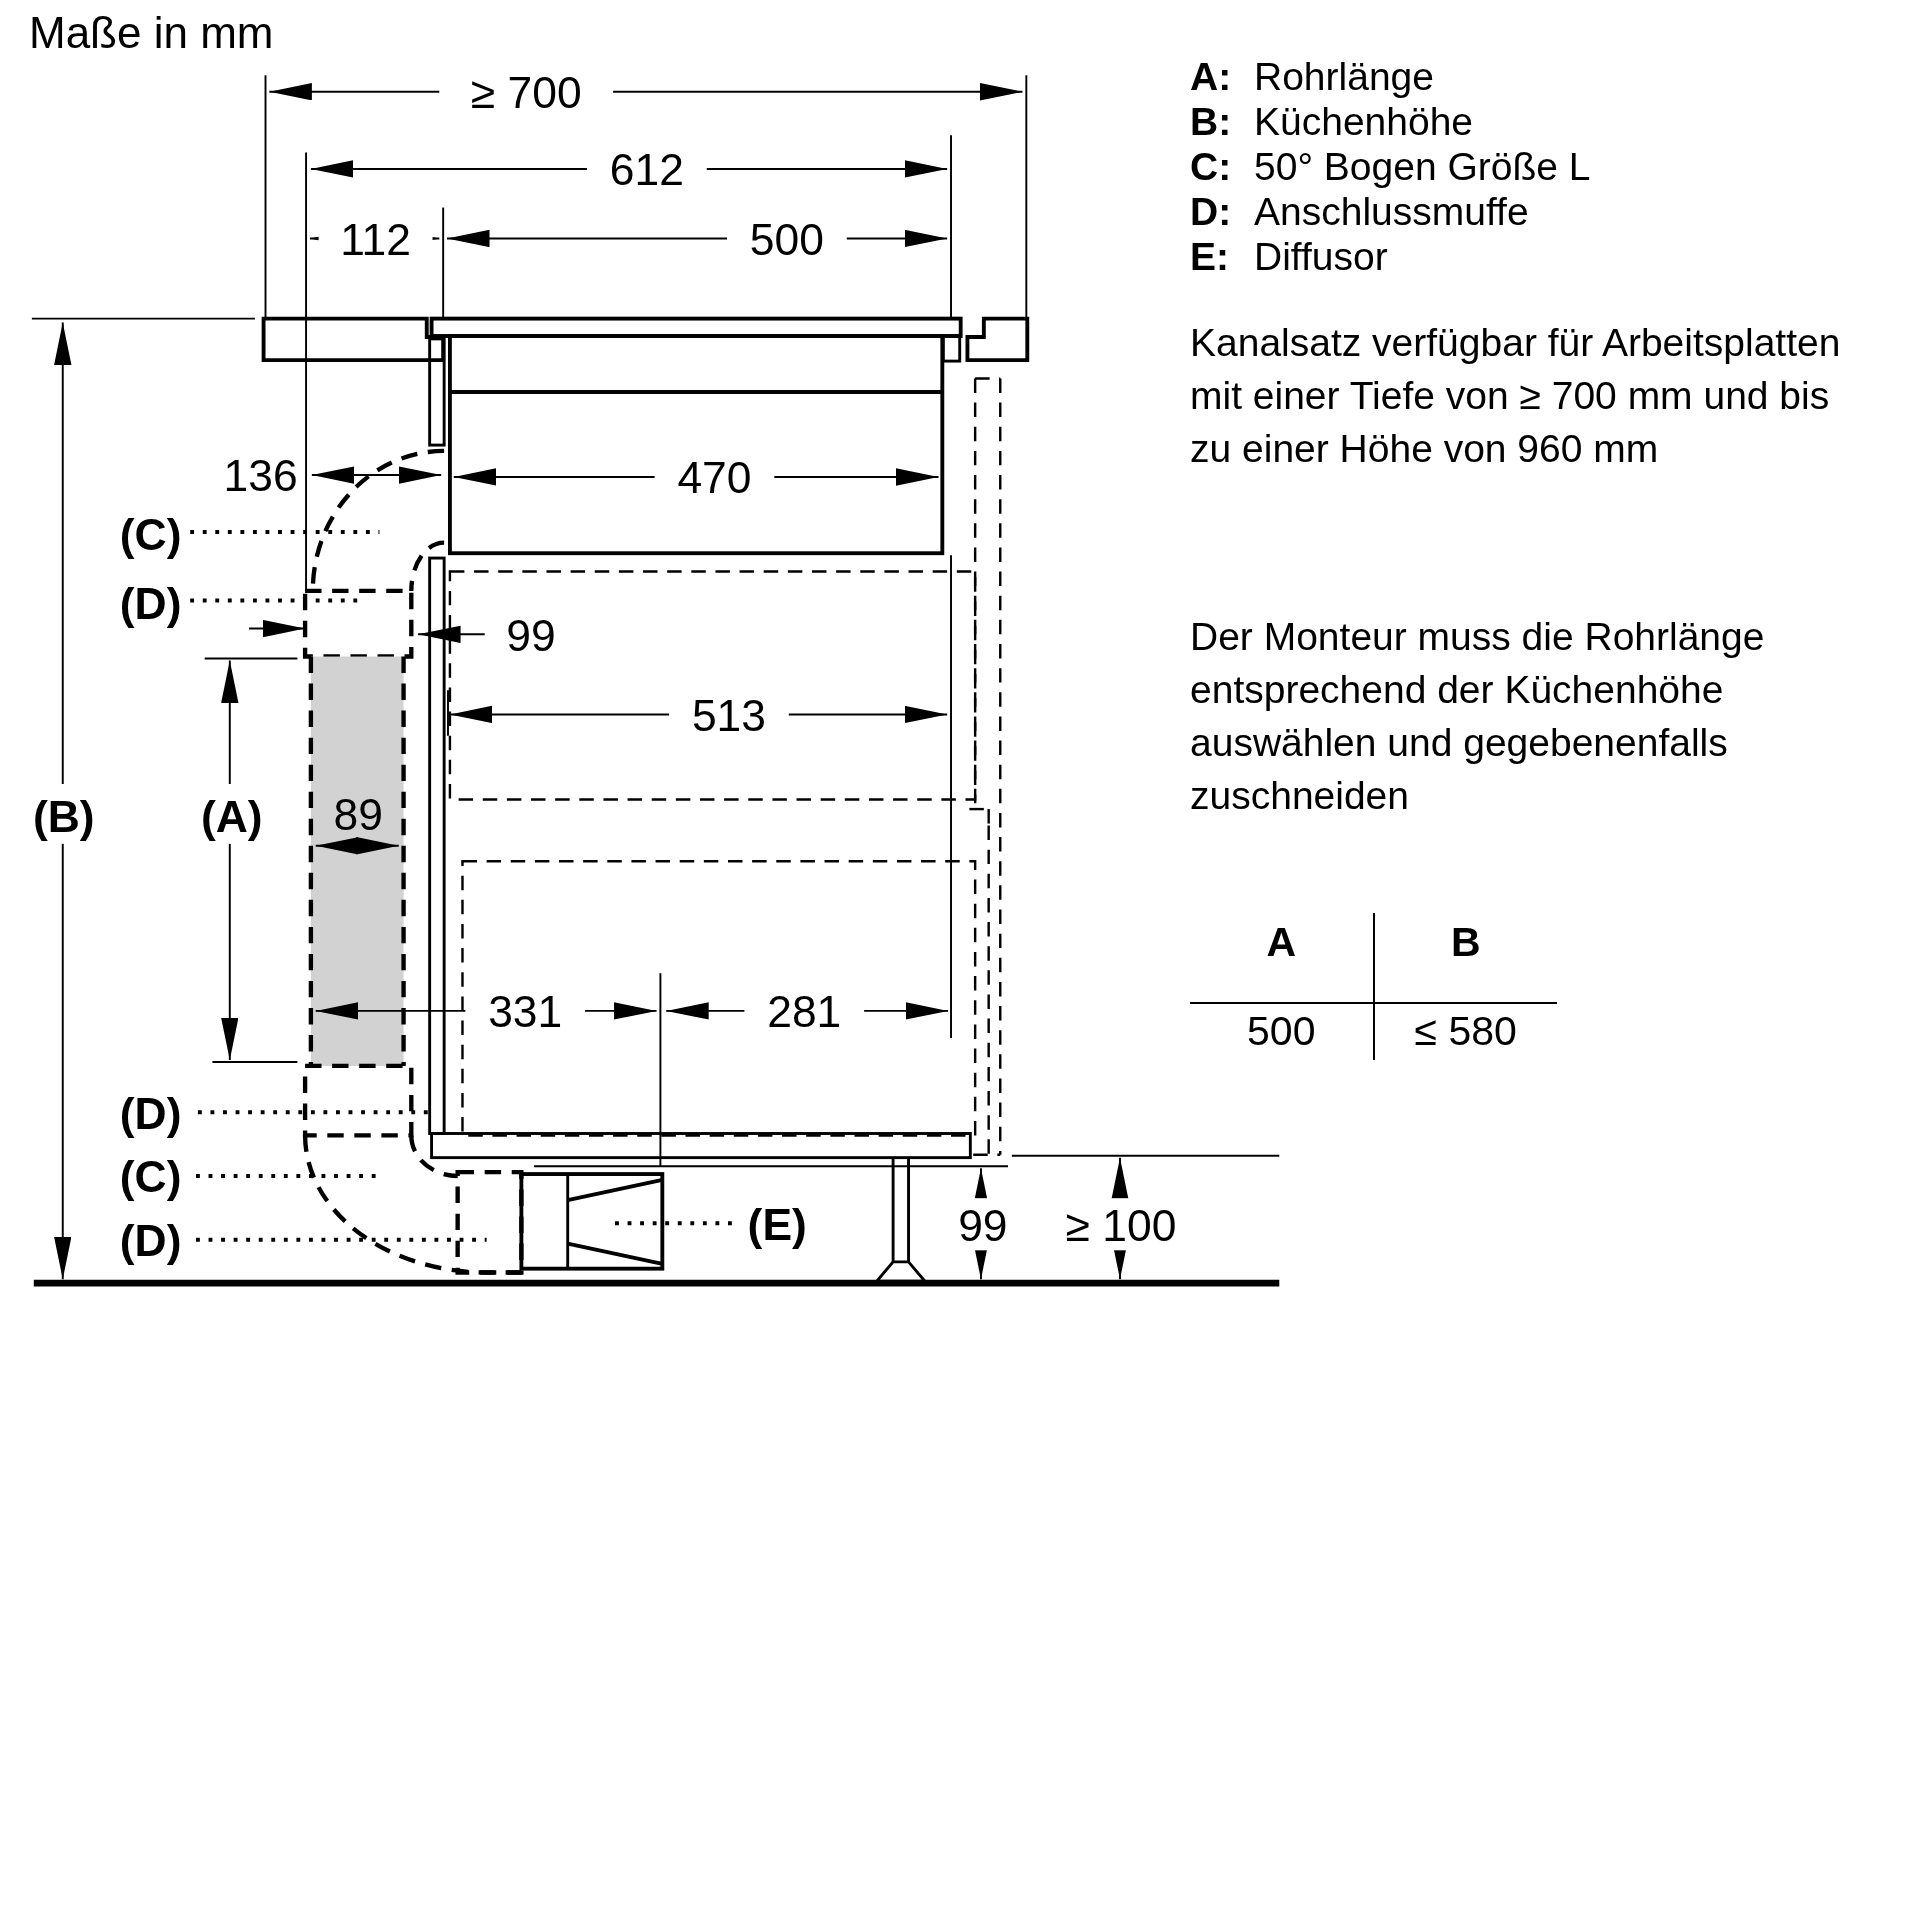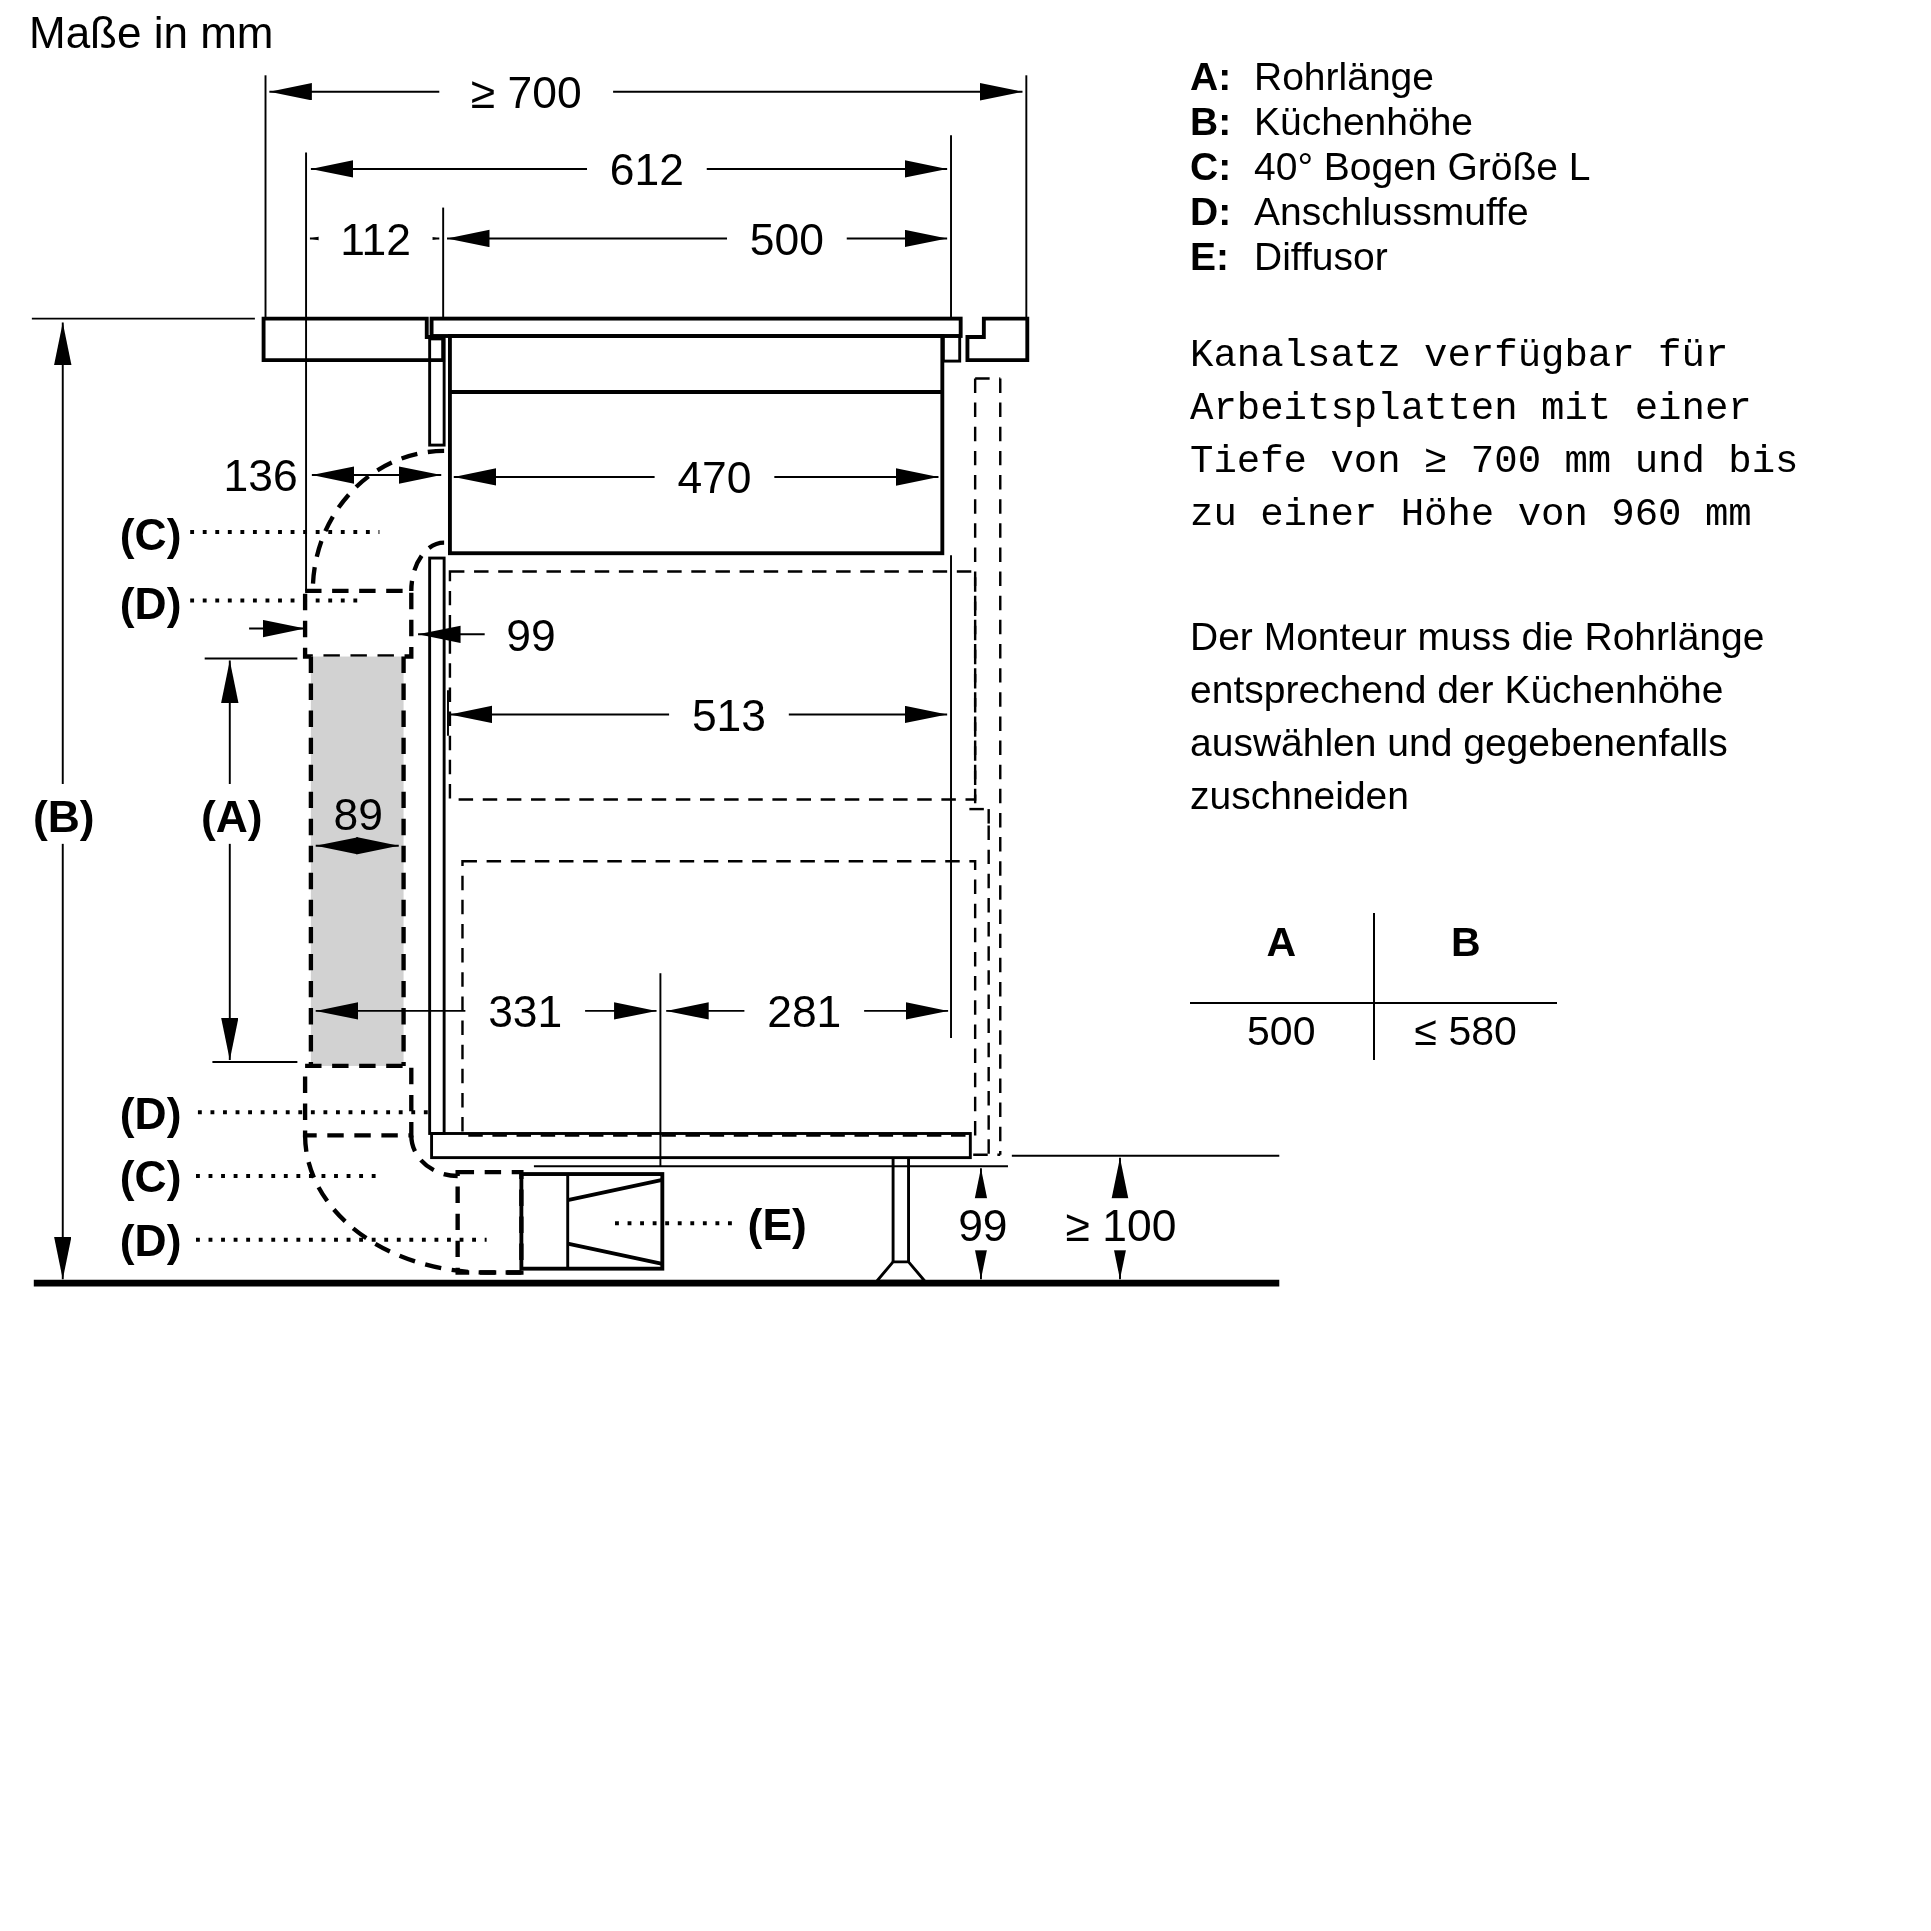--- a/index.html
+++ b/index.html
@@ -4,21 +4,21 @@
 <style>
   html,body{margin:0;padding:0;background:#fff;}
   .stage{position:relative;width:1931px;height:1931px;background:#fff;overflow:hidden;
          font-family:"Liberation Sans","DejaVu Sans",sans-serif;color:#000;padding-left:10px;}
   .stage svg{position:absolute;left:0;top:0;}
   .title{position:absolute;left:29px;top:7.7px;font-size:44px;}
   .legend{position:absolute;left:1190px;top:54px;font-size:39px;line-height:45px;}
   .legend-row{display:flex;}
   .legend-key{font-weight:bold;width:64px;flex:0 0 64px;}
   .note{position:absolute;left:1190px;width:671px;font-size:39px;line-height:53px;}
-  .note1{top:330px;font-family:Liberation Mono, monospace;}
+  .note1{top:316px;}
   .note2{top:610px;}
   .ptable{position:absolute;left:1190px;top:913px;width:367px;border-collapse:collapse;
           font-size:41px;table-layout:fixed;}
   .ptable th,.ptable td{width:50%;text-align:center;padding:0;}
   .ptable th{height:83px;vertical-align:top;padding-top:5.8px;font-weight:bold;}
   .ptable td{height:56px;vertical-align:middle;border-top:2.9px solid #000;}
   .ptable .cA{border-right:2.9px solid #000;}
   text{font-family:"Liberation Sans","DejaVu Sans",sans-serif;font-size:46px;fill:#000;}
   text.callout{font-weight:bold;}
   .thin{stroke:#000;stroke-width:2;fill:none;}
@@ -195,21 +195,21 @@
     <div class="legend-row">
       <span class="legend-key">A:</span>
       <span>Rohrlänge</span>
     </div>
     <div class="legend-row">
       <span class="legend-key">B:</span>
       <span>Küchenhöhe</span>
     </div>
     <div class="legend-row">
       <span class="legend-key">C:</span>
-      <span>40° Bogen Größe L</span>
+      <span>50° Bogen Größe L</span>
     </div>
     <div class="legend-row">
       <span class="legend-key">D:</span>
       <span>Anschlussmuffe</span>
     </div>
     <div class="legend-row">
       <span class="legend-key">E:</span>
       <span>Diffusor</span>
     </div>
   </div>

